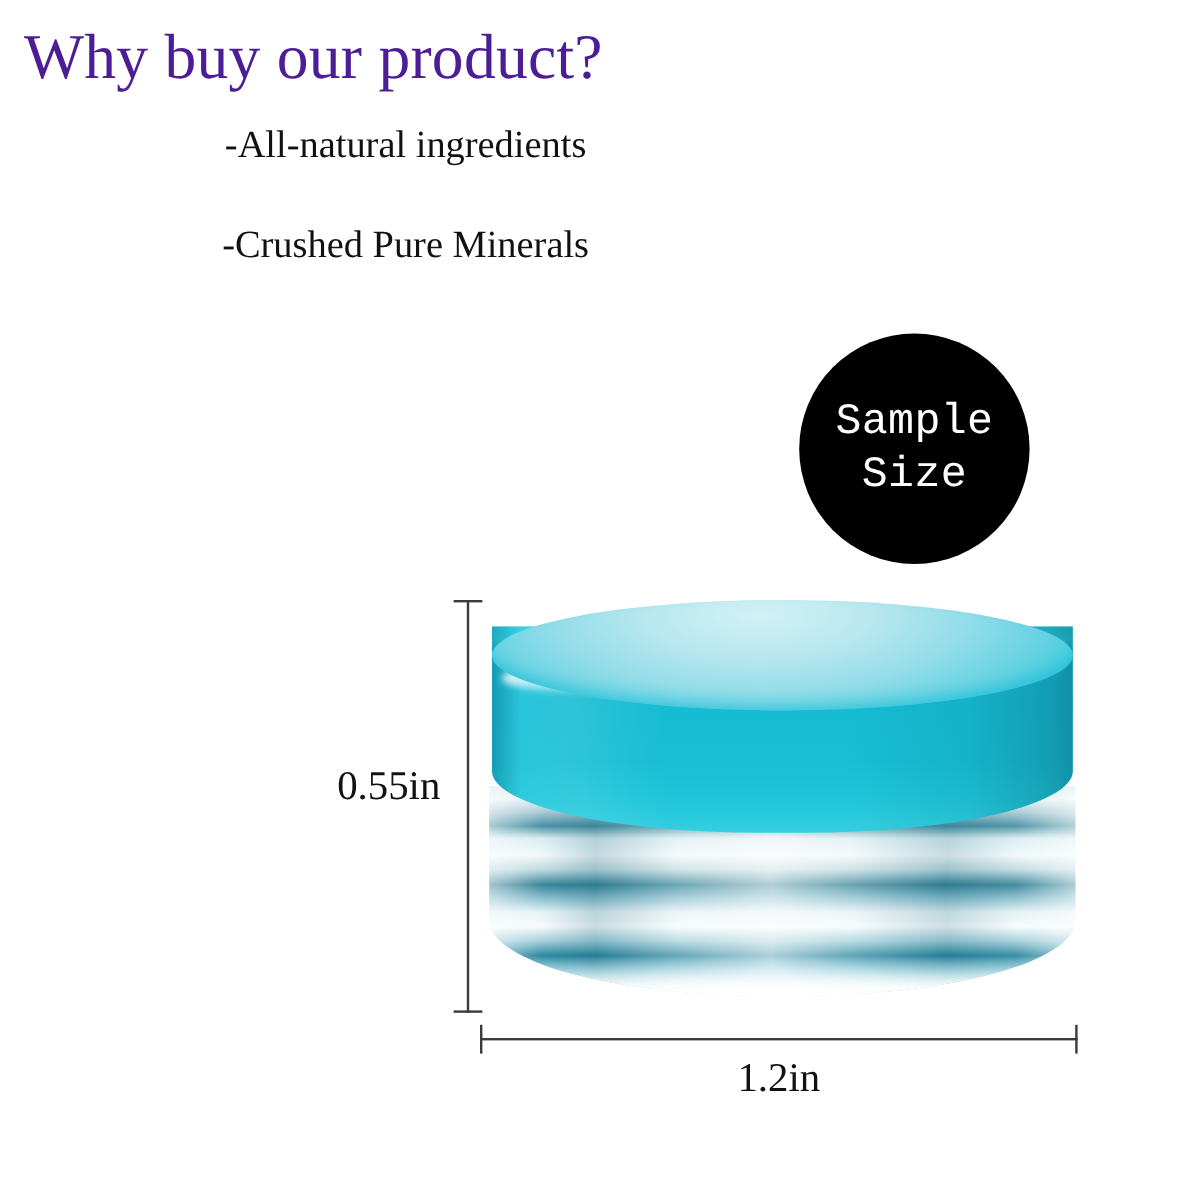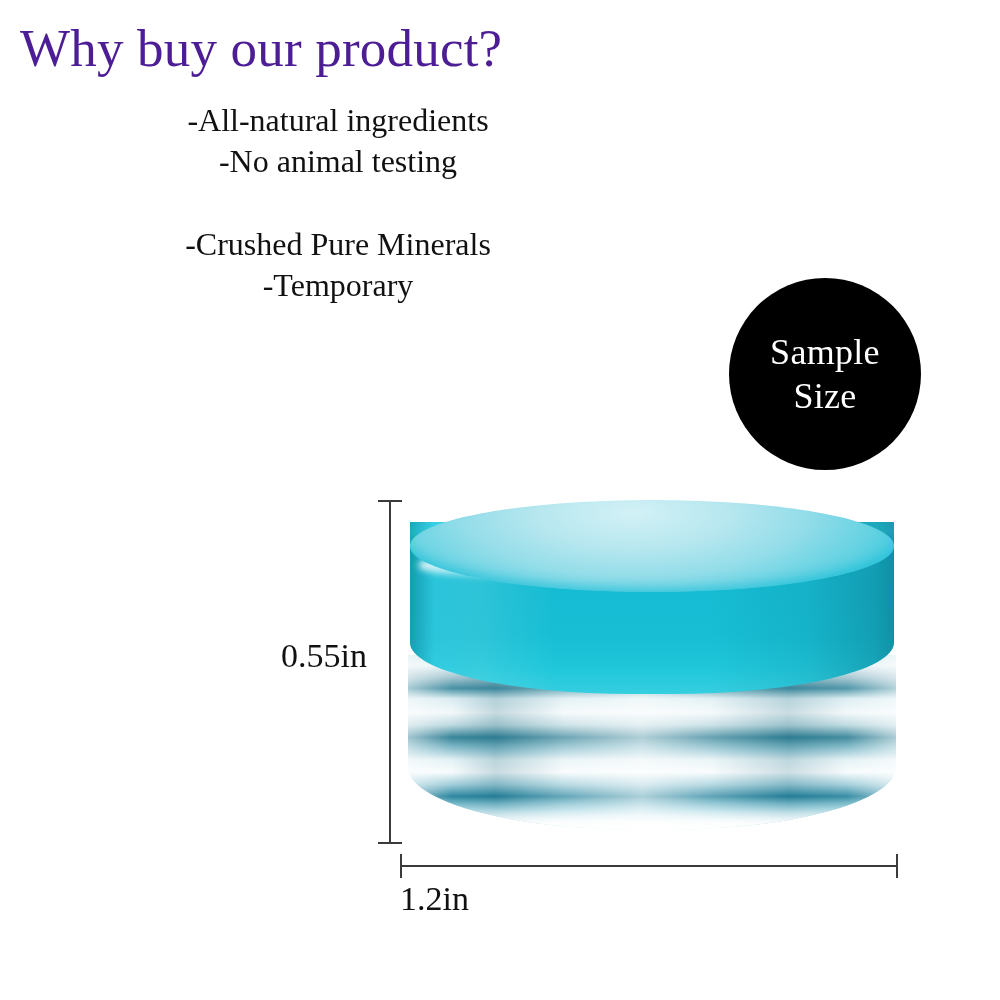--- a/index.html
+++ b/index.html
@@ -44,31 +44,32 @@
     color: #111111;
     white-space: nowrap;
   }
   #bullet-group-secondary {
     margin-top: 42px;
   }
 
   
   #sample-badge {
     position: absolute;
-    left: 729px;
+    left: 666px;
     top: 278px;
     width: 192px;
     height: 192px;
     border-radius: 50%;
     background: #000000;
     display: flex;
     flex-direction: column;
     align-items: center;
     justify-content: center;
     color: #ffffff;
+    font-family: Liberation Mono, monospace;
   }
   .badge-line {
     font-size: 36px;
     line-height: 44px;
     color: #ffffff;
     letter-spacing: 0.3px;
   }
 
   
   #dim-vertical {
@@ -115,20 +116,21 @@
     top: -11px;
   }
   #dim-horizontal-cap-left { left: 0; }
   #dim-horizontal-cap-right { right: 0; }
 
   #dim-horizontal-label {
     position: absolute;
     left: 400px;
     top: 880px;
     width: 498px;
+    text-align: center;
     font-size: 34px;
     line-height: 38px;
     color: #111111;
   }
 
   
   #jar {
     position: absolute;
     left: 404px;
     top: 500px;
@@ -290,26 +292,24 @@
 </style>
 </head>
 <body>
 
 <div id="copy-block">
 
   <h1 id="headline">Why buy our product?</h1>
 
   <ul class="bullet-group" id="bullet-group-primary">
     <li class="bullet-item">-All-natural ingredients</li>
-    <li class="bullet-item">-No animal testing</li>
   </ul>
 
   <ul class="bullet-group" id="bullet-group-secondary">
     <li class="bullet-item">-Crushed Pure Minerals</li>
-    <li class="bullet-item">-Temporary</li>
   </ul>
 
 </div>
 
 <div id="sample-badge">
   <span class="badge-line">Sample</span>
   <span class="badge-line">Size</span>
 </div>
 
 <div id="jar">

